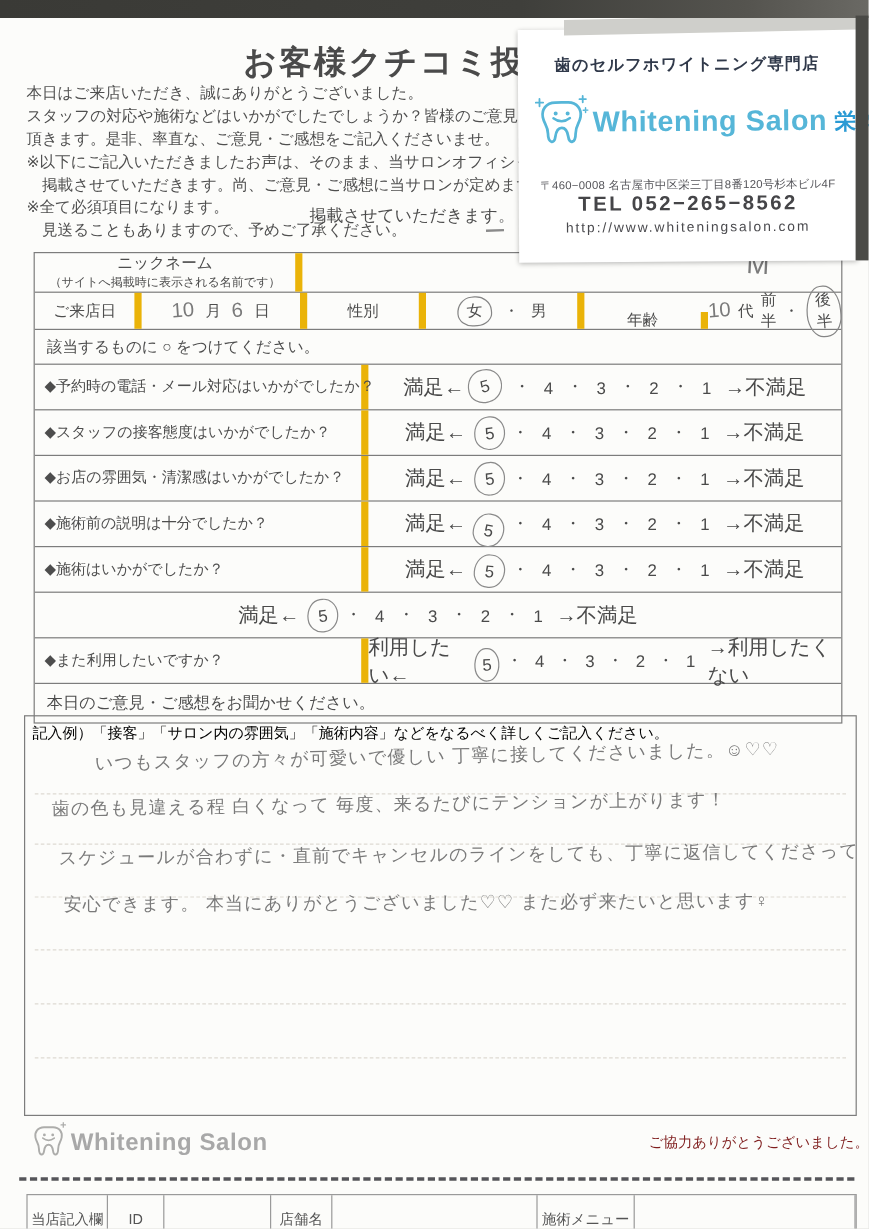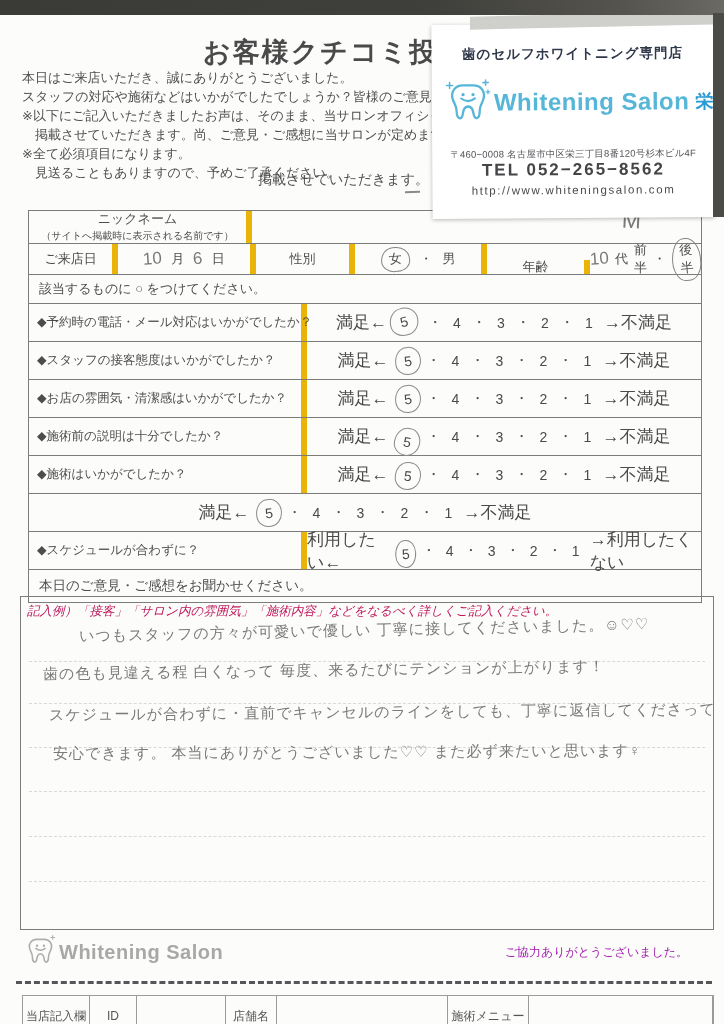--- a/index.html
+++ b/index.html
@@ -58,45 +58,46 @@
   .prompt-row{height:32px;}
   .prompt-row .cell{flex:1;justify-content:flex-start;padding-left:10px;font-size:13.5px;}
   
   .hw{color:#7a7a7a;letter-spacing:1px;white-space:nowrap;}
   .hwnum{color:#7a7a7a;font-size:17px;transform:rotate(-4deg);display:inline-block;}
   .hand-circle{display:inline-block;border:1.6px solid #858585;border-radius:48% 52% 50% 50%/60% 55% 45% 50%;
                padding:2px 7px 3px;transform:rotate(-5deg);}
   .m-value{left:370px;top:-4px;font-size:23px;color:#7a7a7a;transform:rotate(3deg);}
   
   .comment-box{left:20px;top:596px;width:692px;height:332px;border:1px solid #7c7c7c;}
-  .example{left:6px;top:6px;font-size:12.5px;color:#be185d;white-space:nowrap;font-style:italic;}
+  .example{left:6px;top:6px;font-size:12.5px;color:#000000;white-space:nowrap;}
   .guide{left:8px;width:676px;border-top:1px dashed #ddd9d2;}
   .hl{font-size:15px;}
   
   .foot-logo{left:25px;top:934px;display:flex;align-items:center;}
   .foot-logo .brand-name{color:#a8a8a8;font-size:20px;}
-  .thanks{left:448px;top:944px;width:240px;text-align:right;font-size:12px;color:#a21caf;}
+  .thanks{left:484px;top:944px;width:240px;text-align:right;font-size:12px;color:#7f1d1d;}
   .dash-sep{left:16px;top:981px;width:696px;border-top:3px dashed #55555a;}
   .foot-table{left:22px;top:995px;width:690px;height:40px;border:1px solid #9a9a9a;display:flex;}
   .foot-table .cell{font-size:12px;color:#555;border-right:1px solid #9a9a9a;}
   .fc1{width:66px;} .fc2{width:46px;} .fc3{width:88px;} .fc4{width:50px;} .fc5{width:170px;} .fc6{width:80px;} .fc7{flex:1;}
 </style>
 </head>
 <body>
 
 <div class="page">
 
   <div class="abs scan-wedge"></div>
   <div class="abs scan-top"></div>
   <div class="abs scan-right"></div>
 
   <div class="abs title">お客様クチコミ投稿</div>
   <div class="abs intro">
     <div>本日はご来店いただき、誠にありがとうございました。</div>
     <div>スタッフの対応や施術などはいかがでしたでしょうか？皆様のご意見は、よ</div>
+    <div>頂きます。是非、率直な、ご意見・ご感想をご記入くださいませ。</div>
     <div>※以下にご記入いただきましたお声は、そのまま、当サロンオフィシャルサ</div>
     <div>　掲載させていただきます。尚、ご意見・ご感想に当サロンが定めますガイ</div>
     <div>※全て必須項目になります。</div>
     <div>　見送ることもありますので、予めご了承ください。</div>
   </div>
   <div class="abs agree">掲載させていただきます。</div>
   <div class="abs agree-dash"></div>
 
   <div class="abs card">
     <div class="abs tagline">歯のセルフホワイトニング専門店</div>
@@ -259,21 +260,21 @@
         <span class="num">3</span>
         <span class="dot">・</span>
         <span class="num">2</span>
         <span class="dot">・</span>
         <span class="num">1</span>
         <span class="side">→不満足</span>
       </div>
     </div>
 
     <div class="trow qrow">
-      <div class="cell q-label">◆スケジュールが合わずに？</div>
+      <div class="cell q-label">◆また利用したいですか？</div>
       <div class="cell q-scale" style="gap:8px;">
         <span class="side">利用したい←</span>
         <span class="num circled">5</span>
         <span class="dot">・</span>
         <span class="num">4</span>
         <span class="dot">・</span>
         <span class="num">3</span>
         <span class="dot">・</span>
         <span class="num">2</span>
         <span class="dot">・</span>

